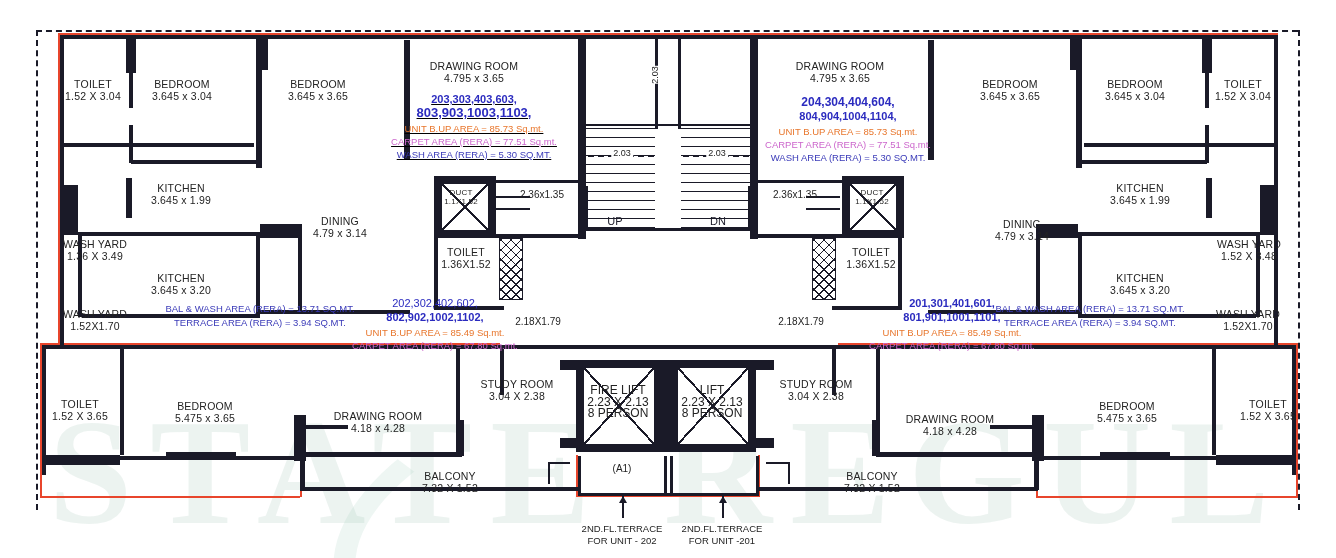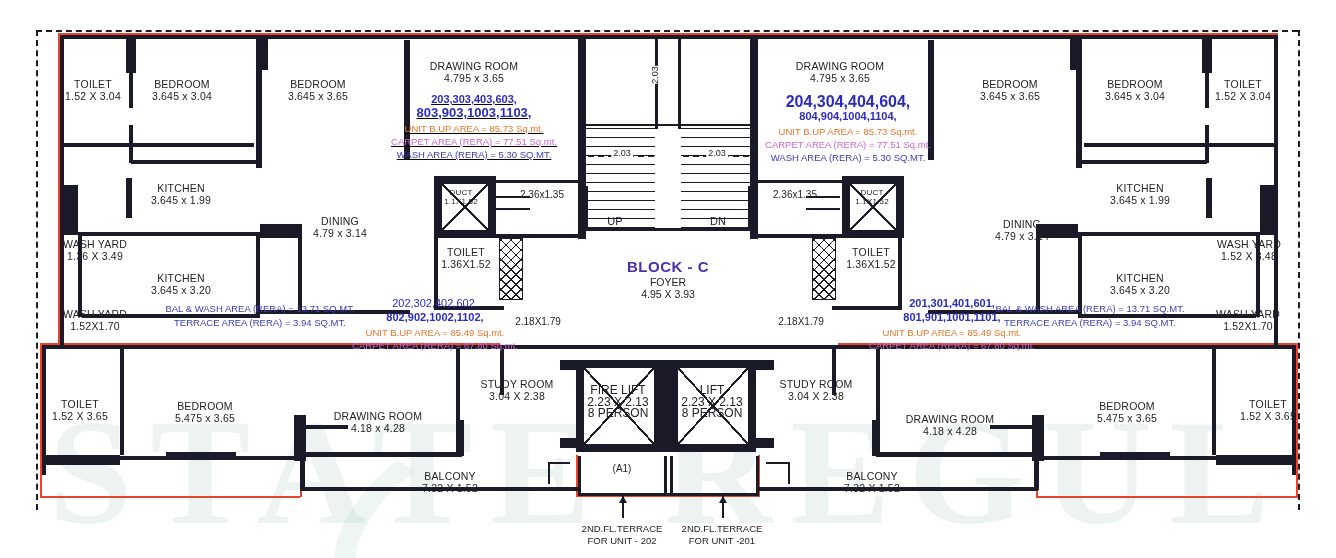--- a/index.html
+++ b/index.html
@@ -210,25 +210,20 @@
   <div class="dim" style="left:622px;top:148px;font-size:9px;background:#fff;padding:0 2px;">2.03</div>
   <div class="dash-h" style="left:683px;top:155px;width:66px;"></div>
   <div class="dim" style="left:717px;top:148px;font-size:9px;background:#fff;padding:0 2px;">2.03</div>
 
   <div class="updn" style="left:615px;top:215px;">UP</div>
   <div class="updn" style="left:718px;top:215px;">DN</div>
 
   <div class="wall" style="left:578px;top:186px;width:10px;height:42px;"></div>
   <div class="wall" style="left:748px;top:186px;width:10px;height:42px;"></div>
 
-  <div class="blk" style="left:668px;top:258px;">
-    <span class="b1">BLOCK - C</span>
-    <span class="b2">FOYER</span>
-    <span class="b3">4.95 X 3.93</span>
-  </div>
 
   <div class="wall" style="left:434px;top:176px;width:62px;height:62px;"></div>
   <div class="xbox" style="left:440px;top:182px;width:50px;height:50px;background:#fff;"></div>
 
   <div class="wall" style="left:842px;top:176px;width:62px;height:62px;"></div>
   <div class="xbox" style="left:848px;top:182px;width:50px;height:50px;background:#fff;"></div>
 
   <div class="shaft-hatch" style="left:499px;top:238px;width:24px;height:62px;"></div>
   <div class="shaft-hatch" style="left:812px;top:238px;width:24px;height:62px;"></div>
 
@@ -448,21 +443,21 @@
     </div>
   <div id="unit-blocks">
       <div style="position: absolute; left: 474px; top: 92px; transform: translateX(-50%); text-align: center; white-space: nowrap; text-decoration: underline;">
         <div style="font-size: 11px; font-weight: bold; color: rgb(43, 43, 191); line-height: 14px;">203,303,403,603,</div>
         <div style="font-size: 13px; font-weight: bold; color: rgb(43, 43, 191); line-height: 14px;">803,903,1003,1103,</div>
         <div style="font-size: 9.5px; color: rgb(232, 118, 44); line-height: 13px; margin-top: 2px;">UNIT B.UP AREA  =  85.73 Sq.mt.</div>
         <div style="font-size: 9.5px; color: rgb(204, 102, 204); line-height: 13px;">CARPET AREA (RERA) = 77.51 Sq.mt.</div>
         <div style="font-size: 9.5px; color: rgb(58, 58, 184); line-height: 13px;">WASH AREA (RERA) = 5.30 SQ.MT.</div>
       </div>
       <div style="position: absolute; left: 848px; top: 95px; transform: translateX(-50%); text-align: center; white-space: nowrap;">
-        <div style="font-size: 16px; font-weight: bold; color: rgb(43, 43, 191); line-height: 14px;">204,304,404,604,</div>
+        <div style="font-size: 12px; font-weight: bold; color: rgb(43, 43, 191); line-height: 14px;">204,304,404,604,</div>
         <div style="font-size: 11px; font-weight: bold; color: rgb(43, 43, 191); line-height: 14px;">804,904,1004,1104,</div>
         <div style="font-size: 9.5px; color: rgb(232, 118, 44); line-height: 13px; margin-top: 2px;">UNIT B.UP AREA  =  85.73 Sq.mt.</div>
         <div style="font-size: 9.5px; color: rgb(204, 102, 204); line-height: 13px;">CARPET AREA (RERA) = 77.51 Sq.mt.</div>
         <div style="font-size: 9.5px; color: rgb(58, 58, 184); line-height: 13px;">WASH AREA (RERA) = 5.30 SQ.MT.</div>
       </div>
       <div style="position: absolute; left: 435px; top: 296px; transform: translateX(-50%); text-align: center; white-space: nowrap;">
         <div style="font-size: 11px; font-weight: normal; color: rgb(43, 43, 191); line-height: 14px;">202,302,402,602,</div>
         <div style="font-size: 11px; font-weight: bold; color: rgb(43, 43, 191); line-height: 14px;">802,902,1002,1102,</div>
         <div style="font-size: 9.5px; color: rgb(232, 118, 44); line-height: 13px; margin-top: 2px;">UNIT B.UP AREA  =  85.49 Sq.mt.</div>
         <div style="font-size: 9.5px; color: rgb(204, 102, 204); line-height: 13px;">CARPET AREA (RERA) = 67.80 Sq.mt.</div>

